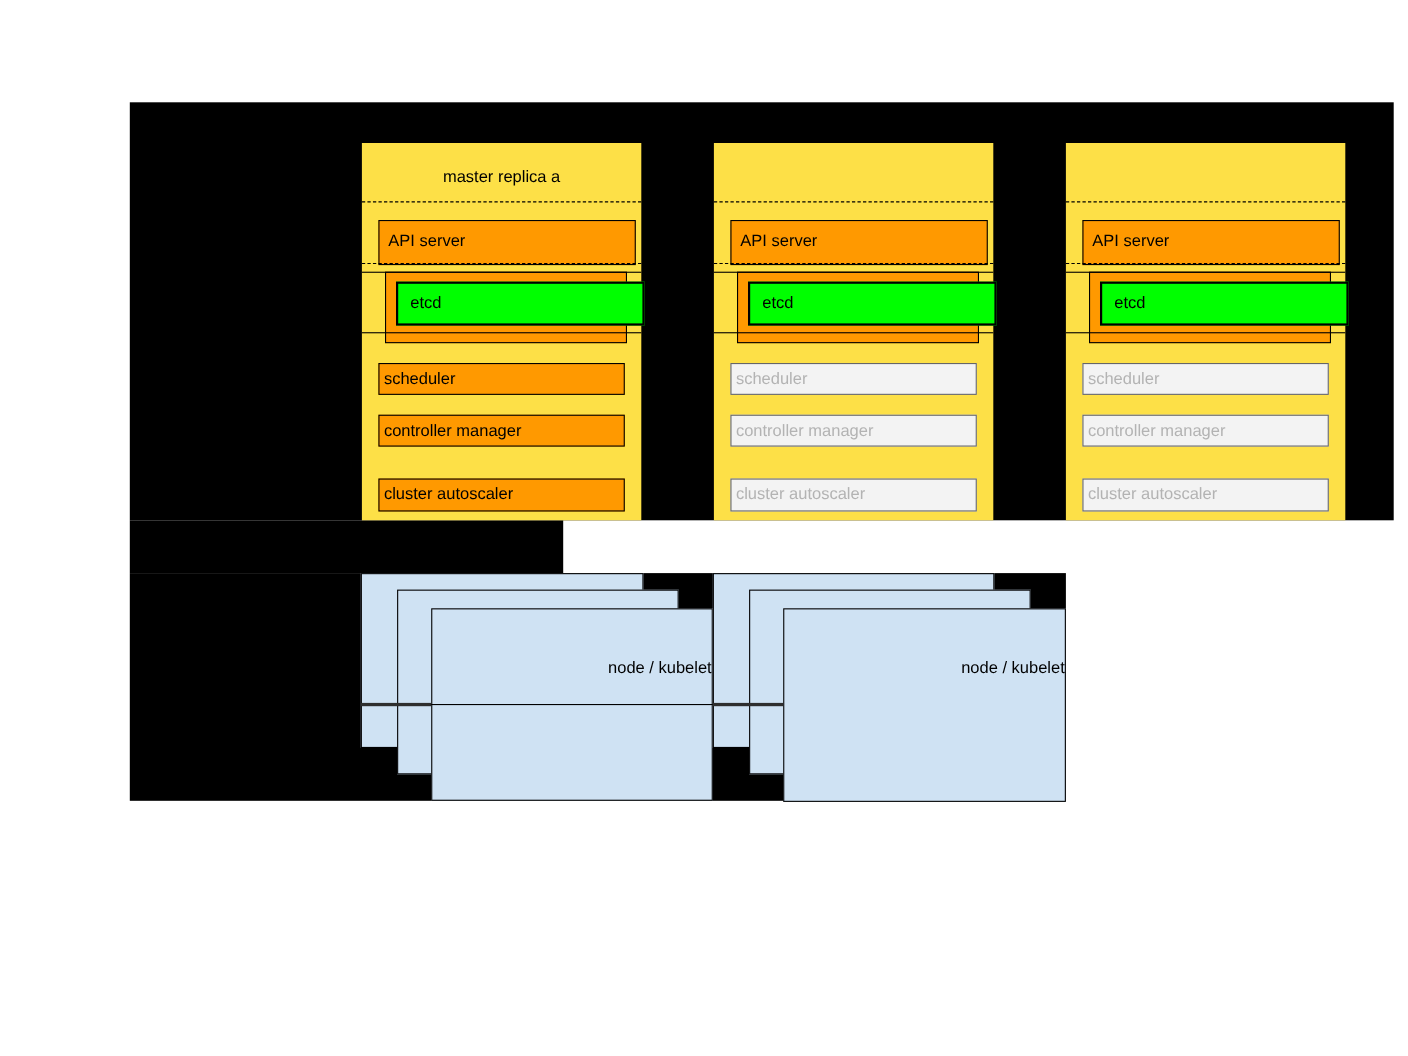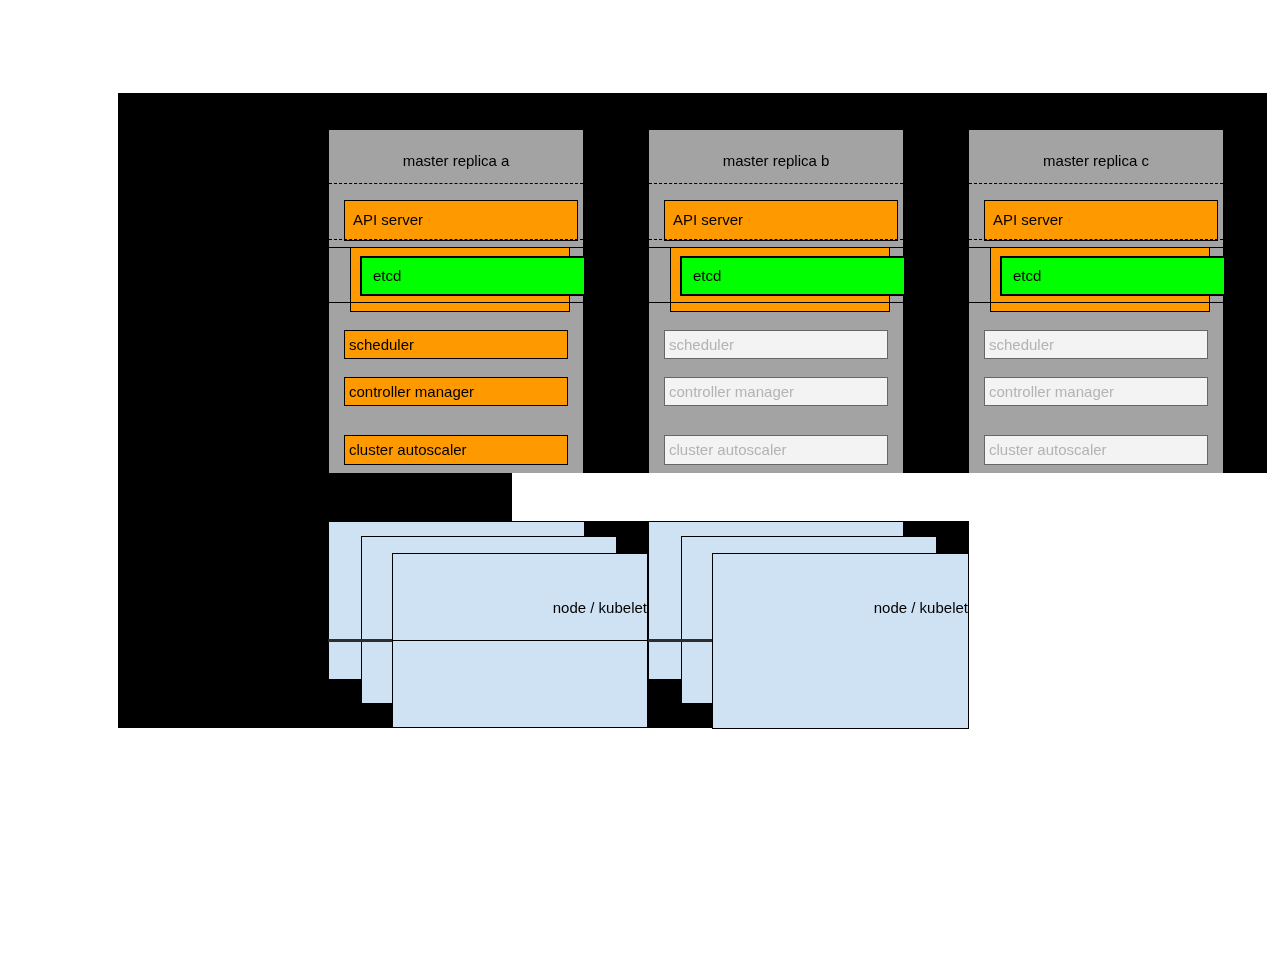--- a/index.html
+++ b/index.html
@@ -5,21 +5,21 @@
   html,body{margin:0;padding:0;}
   body{
     width:1280px;height:960px;background:#ffffff;position:relative;
     font-family:"Liberation Sans", sans-serif;color:#000;
   }
   .abs{position:absolute;box-sizing:border-box;}
   .black{background:#000000;}
   
   .replica{
     position:absolute;box-sizing:border-box;
-    top:130px;width:254px;height:343px;background:#a3a3a3;
+    top:130px;width:254px;height:343px;background:#fde047;
   }
   .replica-title{
     position:absolute;left:0;top:21px;width:100%;height:20px;
     line-height:20px;text-align:center;font-size:15px;
   }
   .dash{position:absolute;left:0;width:100%;height:0;border-top:1px dashed #000;}
   .d1{top:53px;}
   .d2{top:109px;}
   .solid{position:absolute;left:0;width:100%;height:1px;background:#000;}
   .s1{top:117px;}
@@ -76,36 +76,34 @@
     <div class="etcd-box">etcd</div>
   </div>
   <div class="solid s1"></div>
   <div class="solid s2"></div>
   <div class="comp c1">scheduler</div>
   <div class="comp c2">controller manager</div>
   <div class="comp c3">cluster autoscaler</div>
 </div>
 
 <div class="replica" style="left:649px">
-  <div class="replica-title">master replica b</div>
   <div class="dash d1"></div>
   <div class="api-box">API server</div>
   <div class="dash d2"></div>
   <div class="etcd-wrap">
     <div class="etcd-box">etcd</div>
   </div>
   <div class="solid s1"></div>
   <div class="solid s2"></div>
   <div class="comp c1 inactive">scheduler</div>
   <div class="comp c2 inactive">controller manager</div>
   <div class="comp c3 inactive">cluster autoscaler</div>
 </div>
 
 <div class="replica" style="left:969px">
-  <div class="replica-title">master replica c</div>
   <div class="dash d1"></div>
   <div class="api-box">API server</div>
   <div class="dash d2"></div>
   <div class="etcd-wrap">
     <div class="etcd-box">etcd</div>
   </div>
   <div class="solid s1"></div>
   <div class="solid s2"></div>
   <div class="comp c1 inactive">scheduler</div>
   <div class="comp c2 inactive">controller manager</div>

